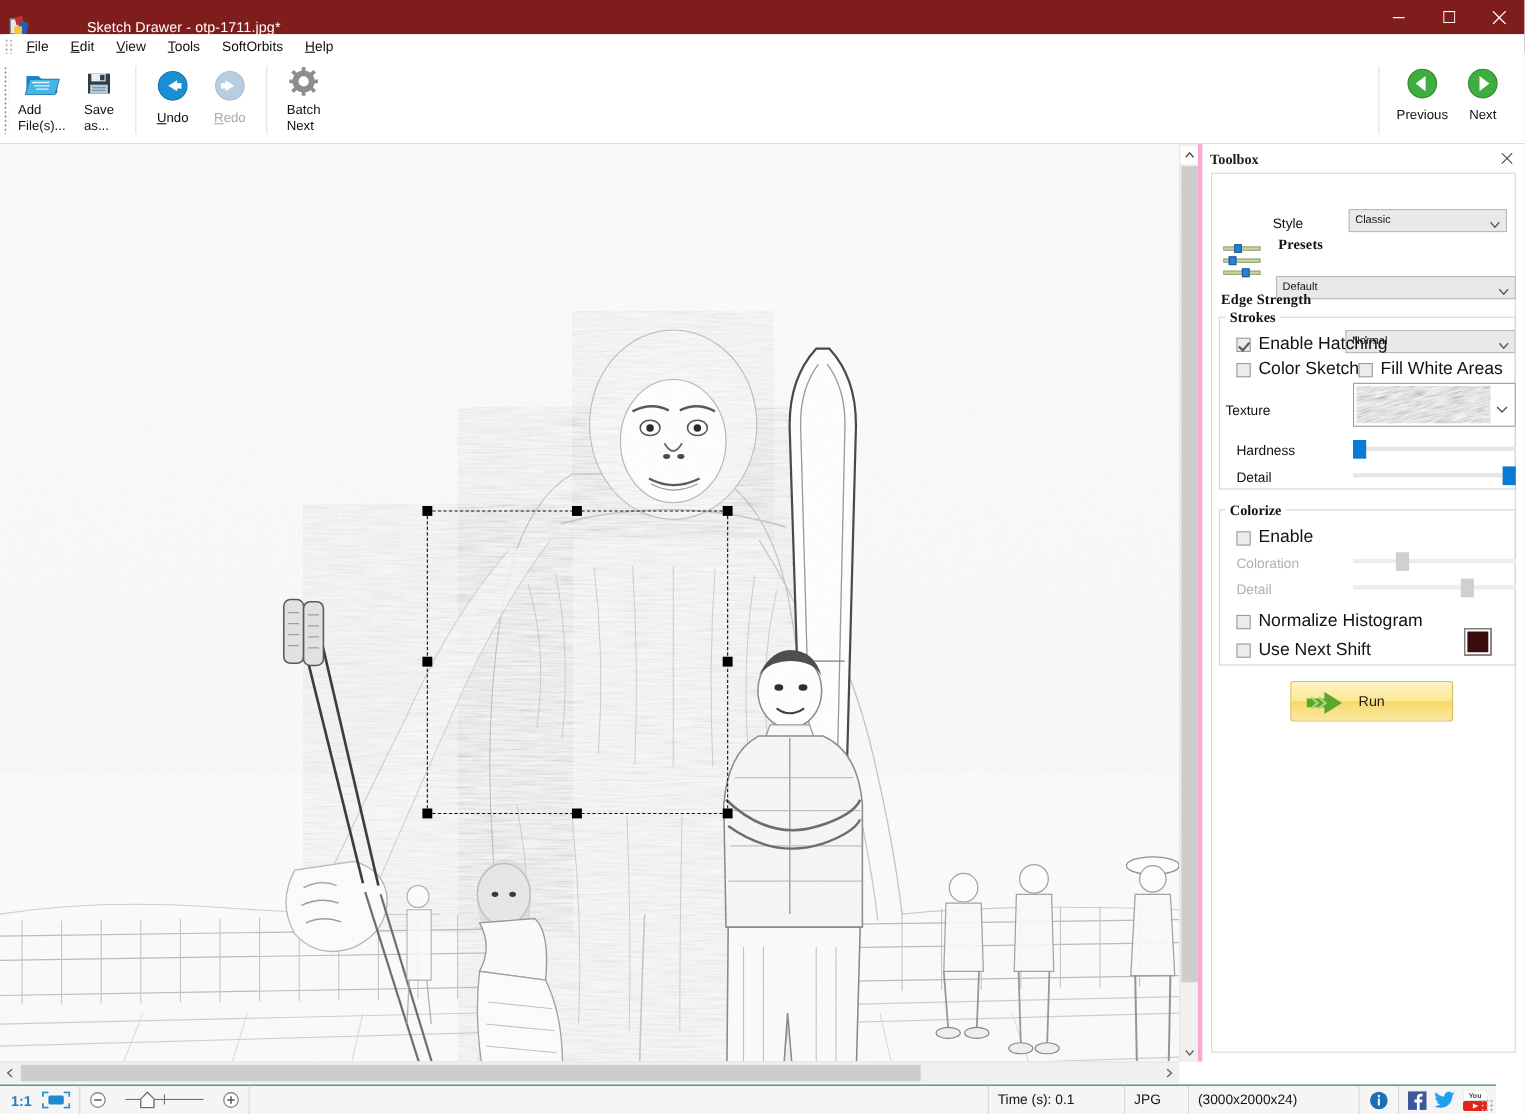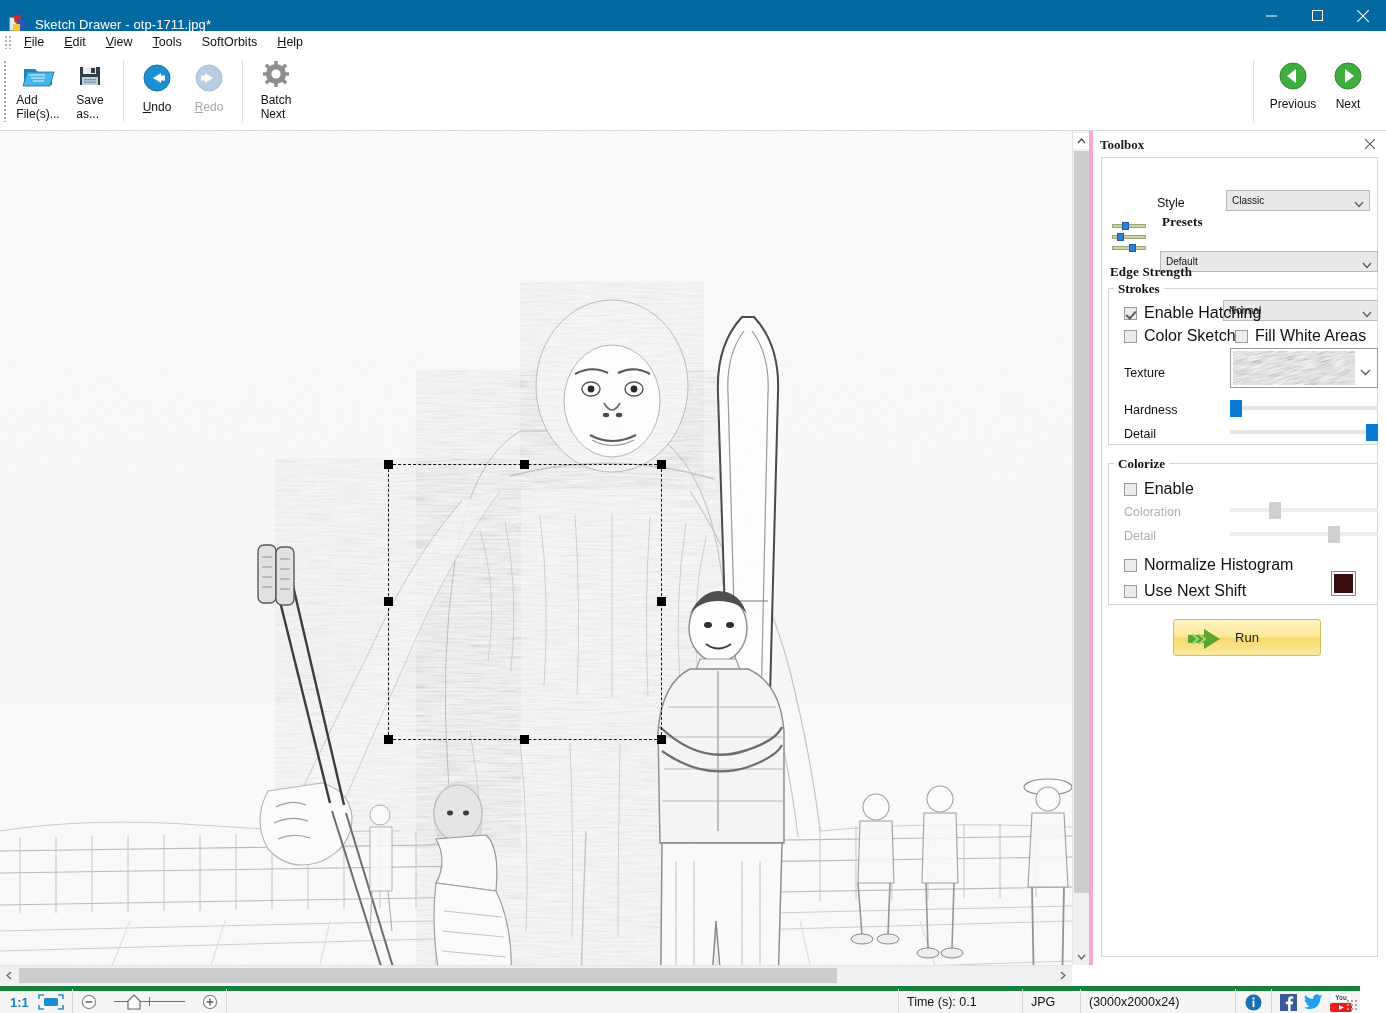--- a/index.html
+++ b/index.html
@@ -8,21 +8,21 @@
     font-family: "Liberation Sans", sans-serif;
     font-size: 12px;
     background: #f0f0f0;
     overflow: hidden;
   }
   #app { position: relative; width: 1386px; height: 1013px; background:#ffffff; }
 
   
   .titlebar {
     position:absolute; left:0; top:0; width:1386px; height:48px;
-    background:#0369a1; display:flex; align-items:center;
+    background:#7f1d1d; display:flex; align-items:center;gap:44px;
   }
   .app-icon {
     width:18px; height:18px; margin-left:9px; margin-right:8px;
     position:relative; flex:0 0 auto;
   }
   .app-icon .sq1{position:absolute;left:0;top:2px;width:8px;height:14px;background:#e8e8ea;border:1px solid #8a8a90;}
   .app-icon .sq2{position:absolute;left:5px;top:0px;width:7px;height:7px;background:#c92c2c;transform:rotate(-12deg);}
   .app-icon .sq3{position:absolute;left:8px;top:5px;width:8px;height:12px;background:#2a58b5;transform:rotate(10deg);}
   .app-icon .sq4{position:absolute;left:4px;top:9px;width:7px;height:8px;background:#f2c537;}
   .title-text { color:#ffffff; font-size:13px; letter-spacing:.1px; }
@@ -155,21 +155,21 @@
     position:absolute; left:71px; top:461px; width:148px; height:37px;
     background: linear-gradient(180deg,#fdf3c4 0%, #fbe896 48%, #f7d96a 52%, #fbe9a2 100%);
     border:1px solid #d8bd5f; border-radius:3px;
     display:flex; align-items:center; justify-content:center; cursor:default;
   }
   .runbtn .run-arrow { position:absolute; left:12px; top:9px; }
   .runbtn .run-lbl { font-size:13px; color:#1c1c1c; }
 
   
   .statusbar { position:absolute; left:0; top:986px; width:1360px; height:27px;
-    background:#f5f5f5; border-top:5px solid #15803d; display:flex; align-items:center; }
+    background:#f5f5f5; border-top:1px solid #15803d; display:flex; align-items:center; }
   .sb-cell { height:26px; display:flex; align-items:center; border-right:1px solid #d7d7d7;
     padding:0 8px; font-size:12.5px; color:#111; }
   .zoom-ratio { color:#1e7fc4; font-weight:bold; font-size:13px; }
   .fit-icon { width:26px; height:16px; position:relative; }
   .zoom-slider { position:relative; width:105px; height:20px; }
   .zs-line { position:absolute; left:17px; right:17px; top:9px; height:1px; background:#6f6f6f; }
   .zs-tick { position:absolute; left:52px; top:5px; width:1px; height:9px; background:#6f6f6f; }
   .social { display:flex; align-items:center; gap:7px; padding:0 8px; }
   .resize-grip { position:absolute; right:2px; bottom:2px; width:12px; height:12px;
     background-image: radial-gradient(#a9a9a9 1px, transparent 1px); background-size:4px 4px; }
@@ -713,21 +713,21 @@
       </div>
       <div class="cb" style="left:22px; top:169px;">
         <span class="box"></span>
         <span class="txt">Color Sketch</span>
       </div>
       <div class="cb" style="left:133px; top:169px;">
         <span class="box"></span>
         <span class="txt">Fill White Areas</span>
       </div>
 
-      <div class="row" style="left:22px; top:208px;">
+      <div class="row" style="left:12px; top:208px;">
         <span class="lbl-plain">Texture</span>
       </div>
       <div class="texbox" style="left:128px; top:190px; width:148px; height:40px;">
         <div class="texpreview">
           <svg width="124" height="34" viewBox="0 0 124 34" preserveAspectRatio="none">
             <defs>
               <filter id="texgrain">
                 <feTurbulence type="fractalNoise" baseFrequency="0.06 0.9" numOctaves="4" seed="5"></feTurbulence>
                 <feColorMatrix type="saturate" values="0"></feColorMatrix>
                 <feComponentTransfer>

